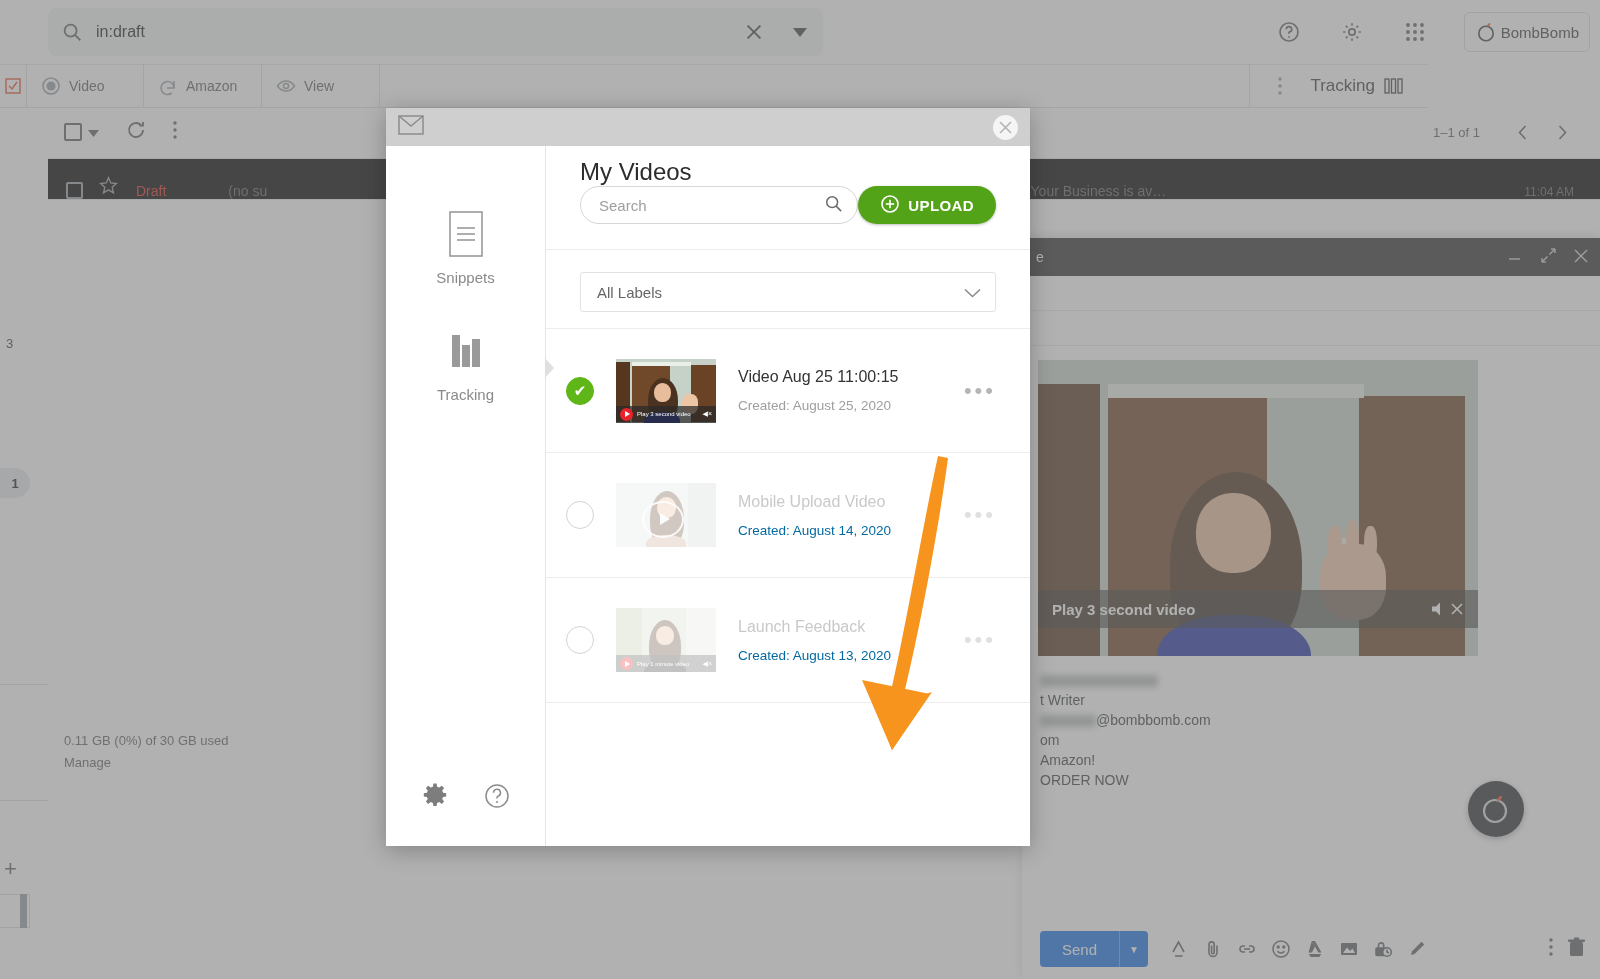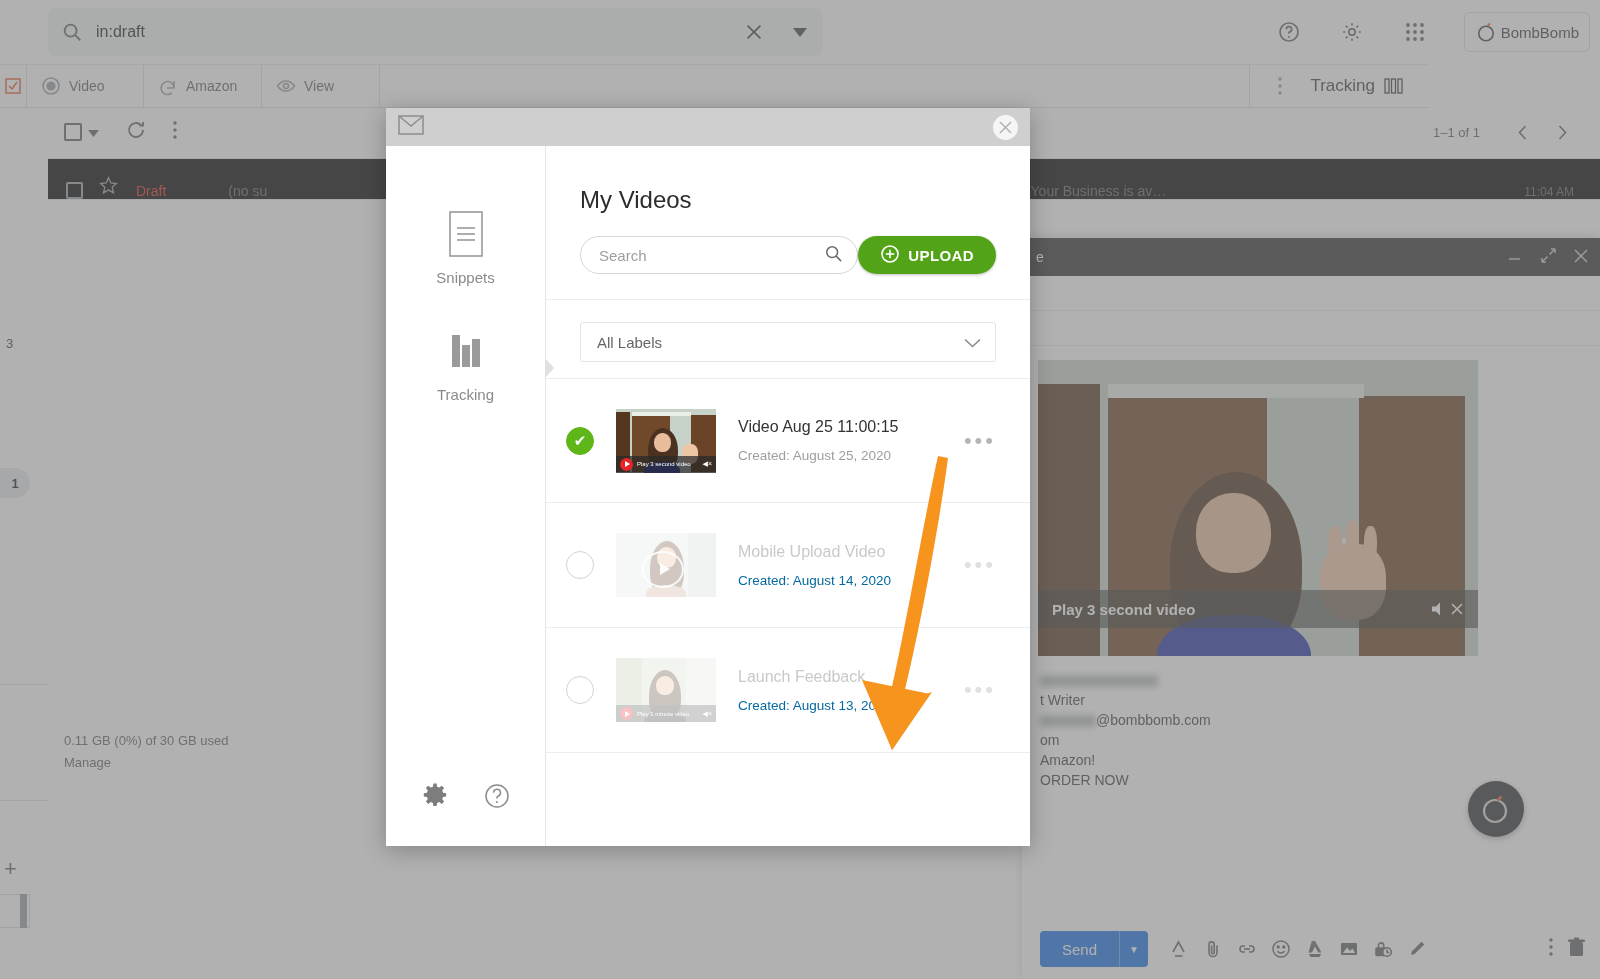--- a/index.html
+++ b/index.html
@@ -182,23 +182,23 @@
     position:absolute; right:-9px; top:212px; width:0;height:0;
     border-top:10px solid transparent; border-bottom:10px solid transparent;
     border-left:9px solid #e0e0e0;
   }
   .m-side-foot {
     margin-top:auto; width:100%; height:96px; display:flex; align-items:center;
     justify-content:center; gap:34px;
   }
 
   .m-main { flex:1; display:flex; flex-direction:column; min-width:0;}
-  .m-main-head { padding:40px 34px 0 34px;}
+  .m-main-head { padding:12px 34px 0 34px;}
   .m-title { font-size:24px; color:#2c2c2c; font-weight:normal;}
-  .m-searchrow { display:flex; align-items:center; gap:0; margin-top:22px;}
+  .m-searchrow { display:flex; align-items:center; gap:0; }
   .m-search {
     flex:1; height:38px; border:1px solid #d6d6d6; border-radius:19px;
     display:flex; align-items:center; padding:0 14px 0 18px;
   }
   .m-search input {
     flex:1; border:none; outline:none; background:transparent;
     font-size:15px; color:#555; font-family:"Liberation Sans", sans-serif;
   }
   .m-search input::placeholder { color:#9e9e9e;}
   .upload-btn {

